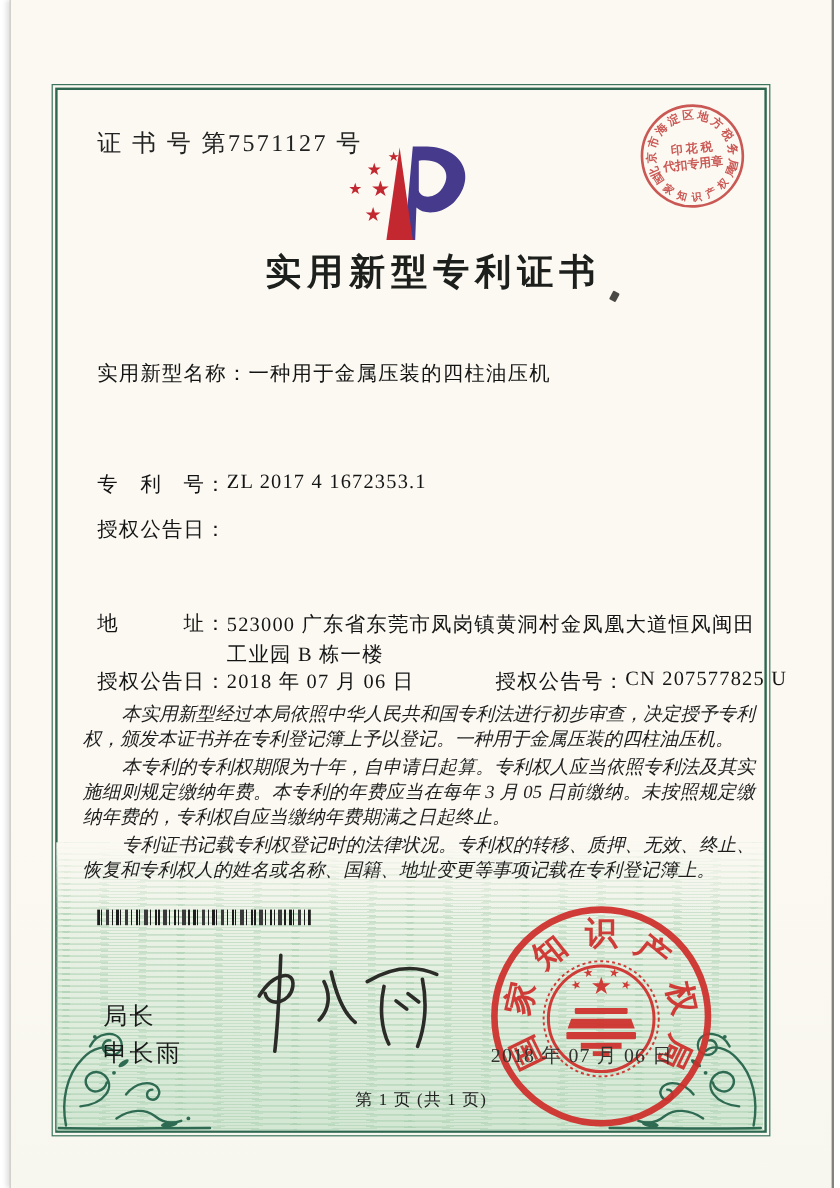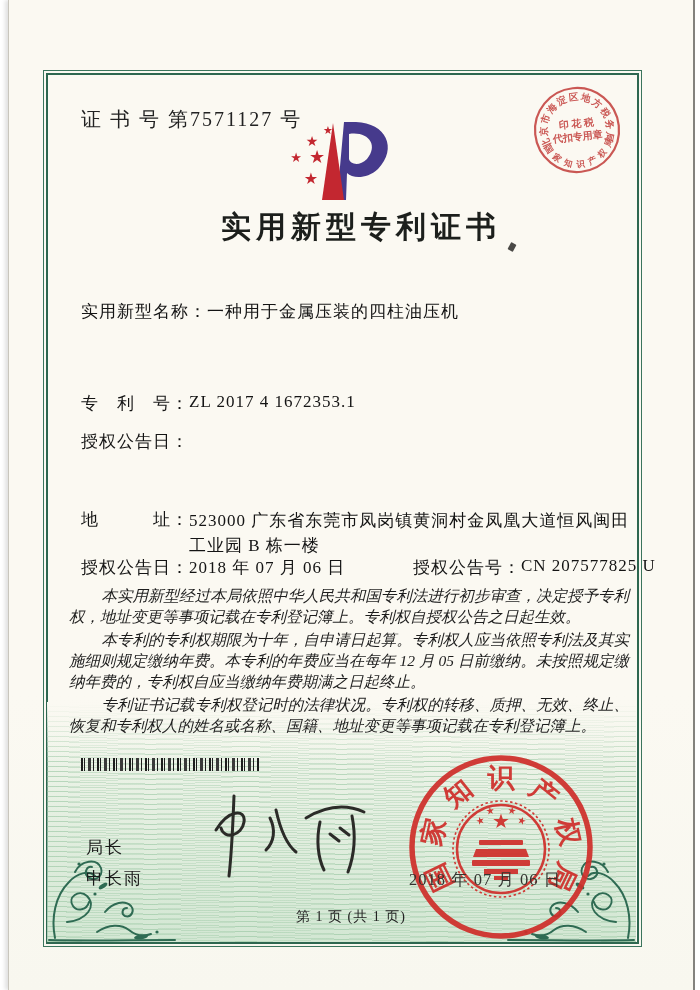--- a/index.html
+++ b/index.html
@@ -61,21 +61,21 @@
   .barcode{
     position:absolute;left:72px;top:758px;width:178px;height:13px;
     background:repeating-linear-gradient(90deg,
       #1d1d1d 0 2px, rgba(0,0,0,0) 2px 3px,
       #1d1d1d 3px 4px, rgba(0,0,0,0) 4px 7px,
       #3a3a3a 7px 10px, rgba(0,0,0,0) 10px 12px,
       #1d1d1d 12px 13px, rgba(0,0,0,0) 13px 16px);
   }
   .director{
     position:absolute;left:77px;top:832px;
-    font-size:17px;color:#1a1a1a;letter-spacing:2px;line-height:31px;
+    font-size:20px;color:#1a1a1a;letter-spacing:2px;line-height:31px;
   }
   .signature{position:absolute;left:185px;top:788px;width:175px;height:95px;}
   .seal{position:absolute;left:397px;top:752px;width:190px;height:190px;opacity:.93;}
   .seal-date{
     position:absolute;left:400px;top:869px;width:190px;
     font-size:16.5px;color:#33332f;letter-spacing:1px;white-space:nowrap;
   }
   .stamp{position:absolute;left:523px;top:85px;width:90px;height:90px;opacity:.88;}
   .flourish{position:absolute;width:135px;height:102px;}
   .flourish.left{left:36px;top:842px;}
@@ -171,22 +171,22 @@
   <div class="field-row" style="top:556px">
     <span class="field-label">授权公告日：</span>
     <span class="field-value">2018 年 07 月 06 日</span>
     <span class="grant-pair2">
       <span class="field-label">授权公告号：</span>
       <span class="field-value">CN 207577825 U</span>
     </span>
   </div>
 
   <div class="paragraphs">
-    <p>本实用新型经过本局依照中华人民共和国专利法进行初步审查，决定授予专利权，地址变更等事项记载在专利登记簿上。专利权自授权公告之日起生效。</p>
-    <p>本专利的专利权期限为十年，自申请日起算。专利权人应当依照专利法及其实施细则规定缴纳年费。本专利的年费应当在每年 12 月 05 日前缴纳。未按照规定缴纳年费的，专利权自应当缴纳年费期满之日起终止。</p>
+    <p>本实用新型经过本局依照中华人民共和国专利法进行初步审查，决定授予专利权，颁发本证书并在专利登记簿上予以登记。一种用于金属压装的四柱油压机。</p>
+    <p>本专利的专利权期限为十年，自申请日起算。专利权人应当依照专利法及其实施细则规定缴纳年费。本专利的年费应当在每年 3 月 05 日前缴纳。未按照规定缴纳年费的，专利权自应当缴纳年费期满之日起终止。</p>
     <p>专利证书记载专利权登记时的法律状况。专利权的转移、质押、无效、终止、恢复和专利权人的姓名或名称、国籍、地址变更等事项记载在专利登记簿上。</p>
   </div>
 
   <div class="barcode"></div>
 
   <div class="director">
     <div>局长</div>
     <div>申长雨</div>
   </div>
 

